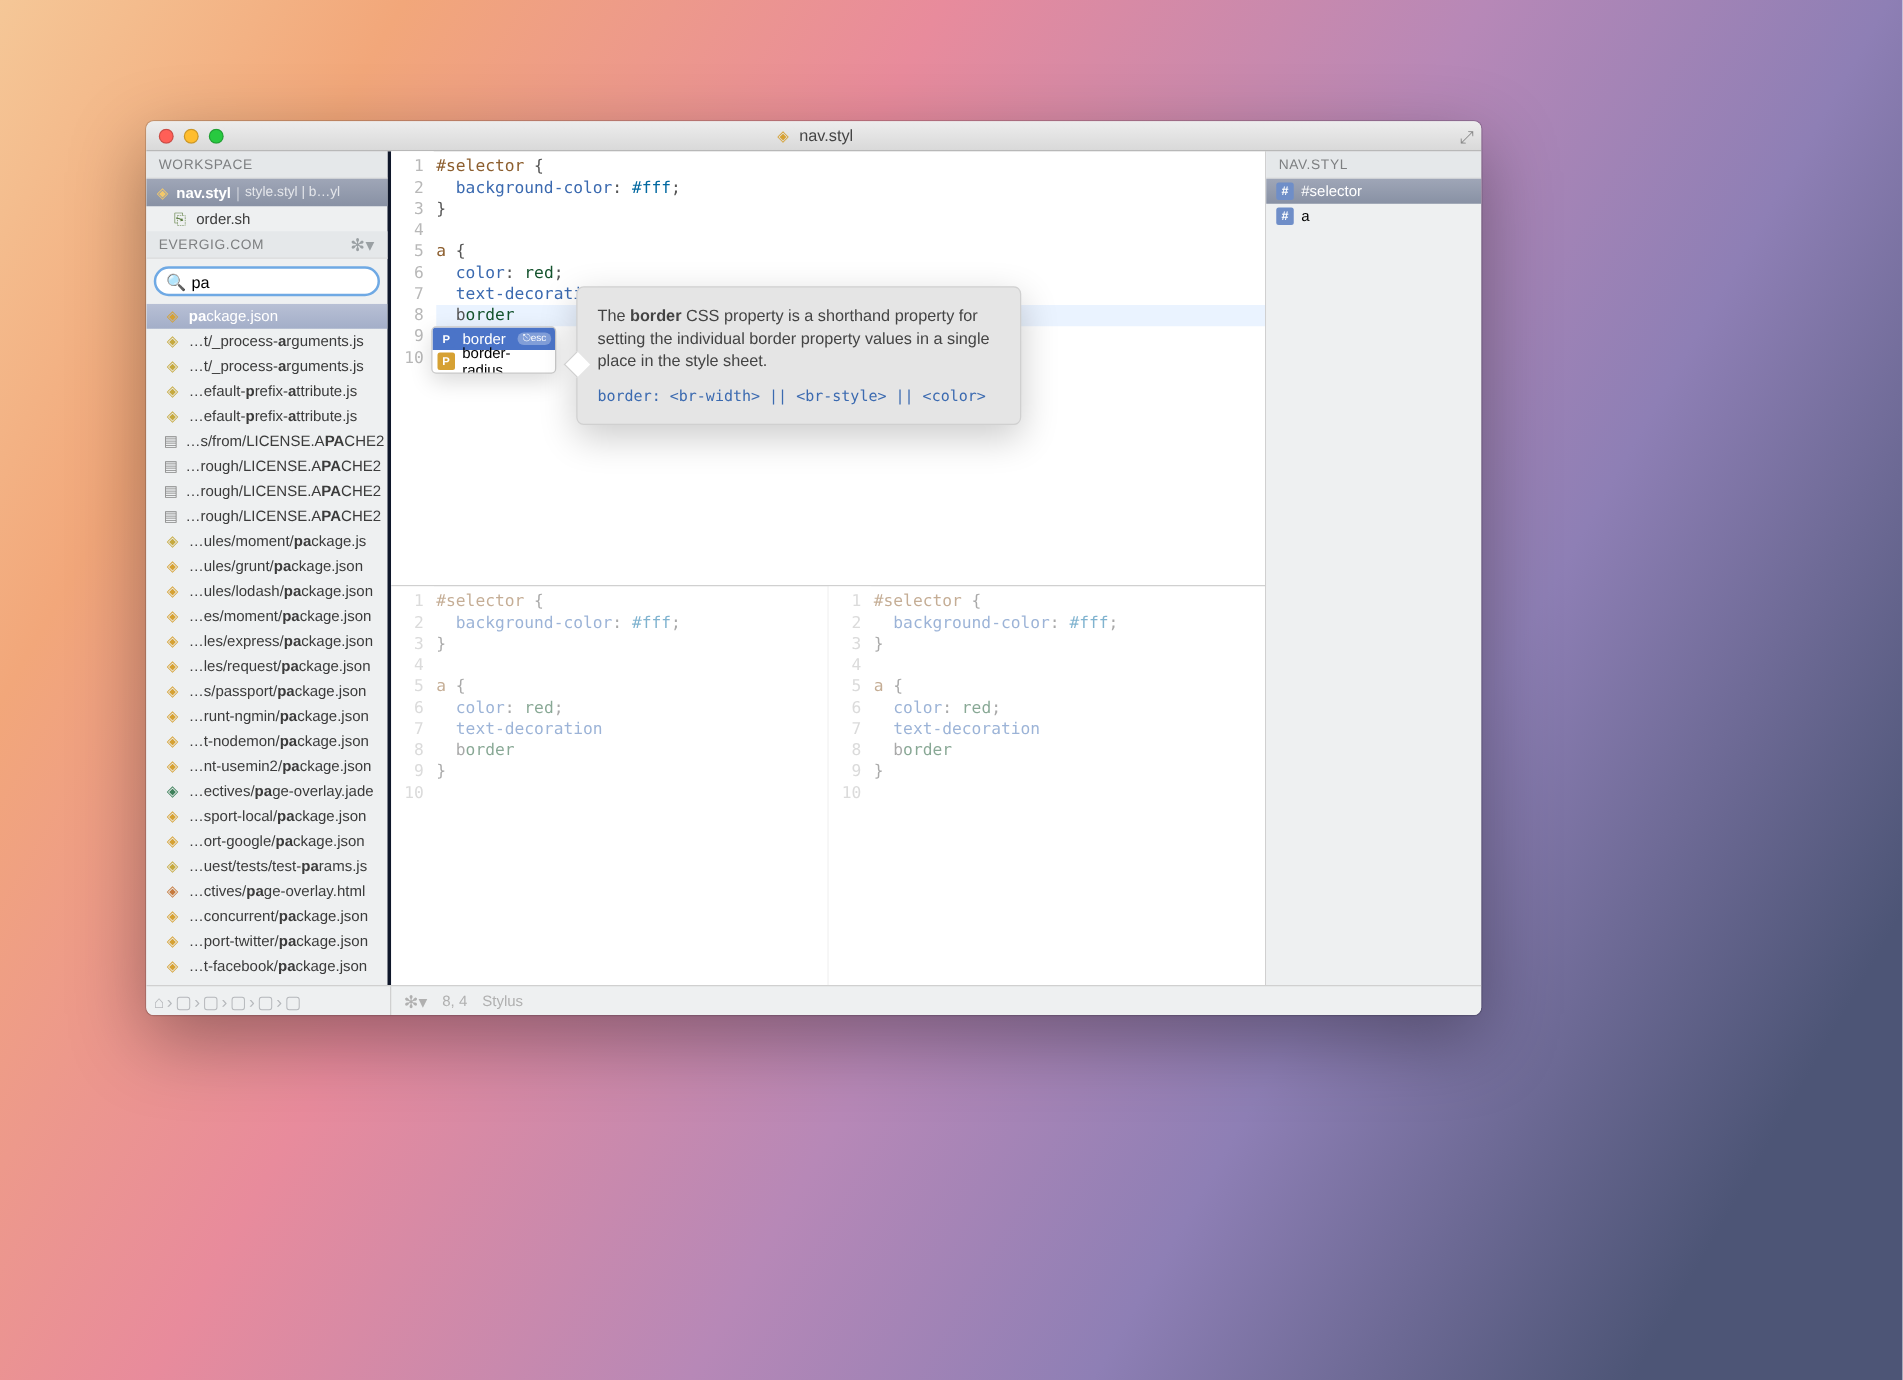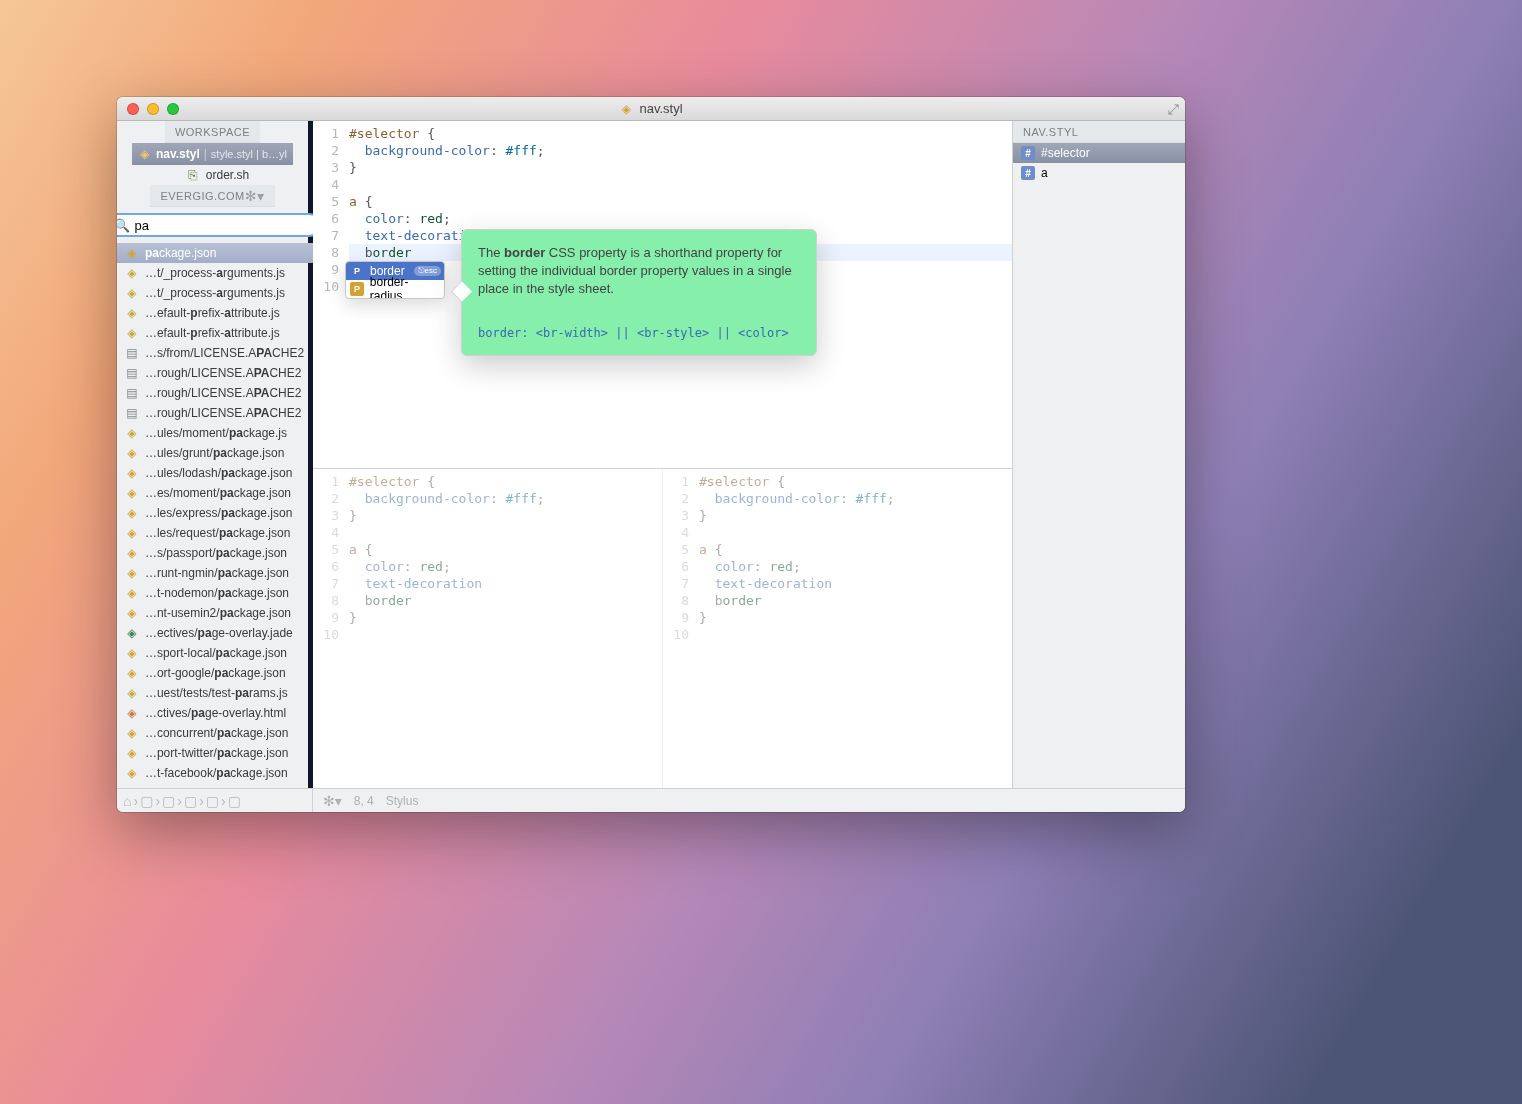--- a/index.html
+++ b/index.html
@@ -16,21 +16,21 @@
     height:24px; background:linear-gradient(#ededed,#d9d9d9);
     display:flex; align-items:center; position:relative; border-bottom:1px solid #b8b8b8;
   }
   .traffic { display:flex; gap:8px; padding-left:10px; }
   .dot { width:12px; height:12px; border-radius:50%; border:1px solid rgba(0,0,0,.2); }
   .dot.red{background:#ff5f57}.dot.yellow{background:#ffbd2e}.dot.green{background:#28c940}
   .titletext { position:absolute; left:0; right:0; text-align:center; font-size:13px; color:#444; display:flex; align-items:center; justify-content:center; gap:6px; }
   .titletext .ficon{color:#d6a133}
   .fullscreen-icon { position:absolute; right:6px; top:4px; color:#888; font-size:14px; }
   .body { flex:1; display:flex; min-height:0; }
-  .sidebar { width:196px; background:#eef0f1; border-right:5px solid #0f172a; display:flex; flex-direction:column; min-height:0;align-items:center; }
+  .sidebar { width:196px; background:#eef0f1; border-right:3px solid #0f172a; display:flex; flex-direction:column; min-height:0; }
   .sheader { height:22px; line-height:22px; padding:0 10px; font-size:11px; letter-spacing:.5px; color:#7d7f81; background:#e5e8ea; border-bottom:1px solid #dcdcdc; display:flex; align-items:center; justify-content:space-between; }
   .sheader .gear { color:#9aa0a3; font-size:14px; }
   .tabs { display:flex; align-items:center; height:22px; background:linear-gradient(#9fa6b7,#8891a4); color:#fff; font-size:12px; padding:0 6px; gap:4px; }
   .tabs .ficon{color:#f4c96a}
   .tabs .tabmain{font-weight:600}
   .tabs .tabsep{opacity:.5}
   .file-item { display:flex; align-items:center; gap:6px; height:20px; padding:0 10px 0 20px; font-size:12px; color:#3b3b3b; white-space:nowrap; overflow:hidden; }
   .file-item.selected { background:linear-gradient(#b8c0d5,#a3aec8); color:#fff; }
   .ficon { display:inline-block; width:14px; text-align:center; font-size:12px; }
   .ic-js{color:#c6a93e}.ic-json{color:#d6a133}.ic-txt{color:#888}.ic-sh{color:#5a7a3d}.ic-jade{color:#3d805a}.ic-html{color:#c67a3d}
@@ -52,23 +52,23 @@
   .src { flex:1; padding:4px 0 0 2px; color:#555; white-space:pre; }
   .src .sel{color:#8c5e2e}.src .prop{color:#3b6ab0}.src .val{color:#14532d}.src .hex{color:#0369a1}
   .cl { background:#eaf3ff; }
   .ghost { color:#14532d; }
   .autocomplete { position:absolute; left:32px; top:140px; width:100px; background:#fff; border:1px solid #c8c8c8; border-radius:4px; box-shadow:0 6px 18px rgba(0,0,0,.15); font-size:12px; overflow:hidden; }
   .ac-item { display:flex; align-items:center; gap:6px; height:18px; padding:0 4px; position:relative;}
   .ac-item.sel { background:#4b74c8; color:#fff; }
   .ac-badge { width:14px; height:14px; border-radius:2px; display:flex; align-items:center; justify-content:center; font-size:9px; font-weight:700; color:#fff; }
   .ac-badge.P{background:#4b74c8}.ac-badge.Pg{background:#d6a133}
   .ac-pill { position:absolute; right:3px; font-size:8px; background:rgba(255,255,255,.3); border-radius:6px; padding:0 4px; color:#fff; }
-  .tooltip { position:absolute; left:148px; top:108px; width:356px; background:#86efac; border:1px solid #d0d0d0; border-radius:6px; box-shadow:0 10px 30px rgba(0,0,0,.2); padding:14px 16px; font-size:13px; color:#444; line-height:1.4; }
+  .tooltip { position:absolute; left:148px; top:108px; width:356px; background:#e5e5e5; border:1px solid #d0d0d0; border-radius:6px; box-shadow:0 10px 30px rgba(0,0,0,.2); padding:14px 16px; font-size:13px; color:#444; line-height:1.4; }
   .tooltip:before { content:""; position:absolute; left:-8px; top:54px; width:14px; height:14px; background:#fff; border-left:1px solid #d0d0d0; border-bottom:1px solid #d0d0d0; transform:rotate(45deg); }
-  .tooltip .syn { color:#3b6ab0; font-family:Menlo,monospace; font-size:12px; margin-top:26px; display:block; }
+  .tooltip .syn { color:#3b6ab0; font-family:Menlo,monospace; font-size:12px; margin-top:10px; display:block; }
   .outline { width:172px; background:#eef0f1; display:flex; flex-direction:column; }
   .o-item { display:flex; align-items:center; gap:6px; height:20px; padding:0 8px; font-size:12px; }
   .o-item.sel { background:linear-gradient(#9fa6b7,#8891a4); color:#fff; }
   .o-badge { width:14px; height:14px; border-radius:2px; background:#6f8ec8; color:#fff; font-size:10px; font-weight:700; display:flex; align-items:center; justify-content:center; }
   .footer { height:24px; border-top:1px solid #d0d0d0; background:#eef0f1; display:flex; align-items:center; }
   .breadcrumbs { width:196px; display:flex; align-items:center; gap:2px; padding:0 6px; color:#a8abaf; font-size:14px; border-right:1px solid #d0d0d0; height:100%; }
   .breadcrumbs span{opacity:.8}
   .status { flex:1; display:flex; align-items:center; gap:12px; padding:0 10px; color:#b0b0b0; font-size:12px; }
   .status .gear{font-size:14px}
 </style>

